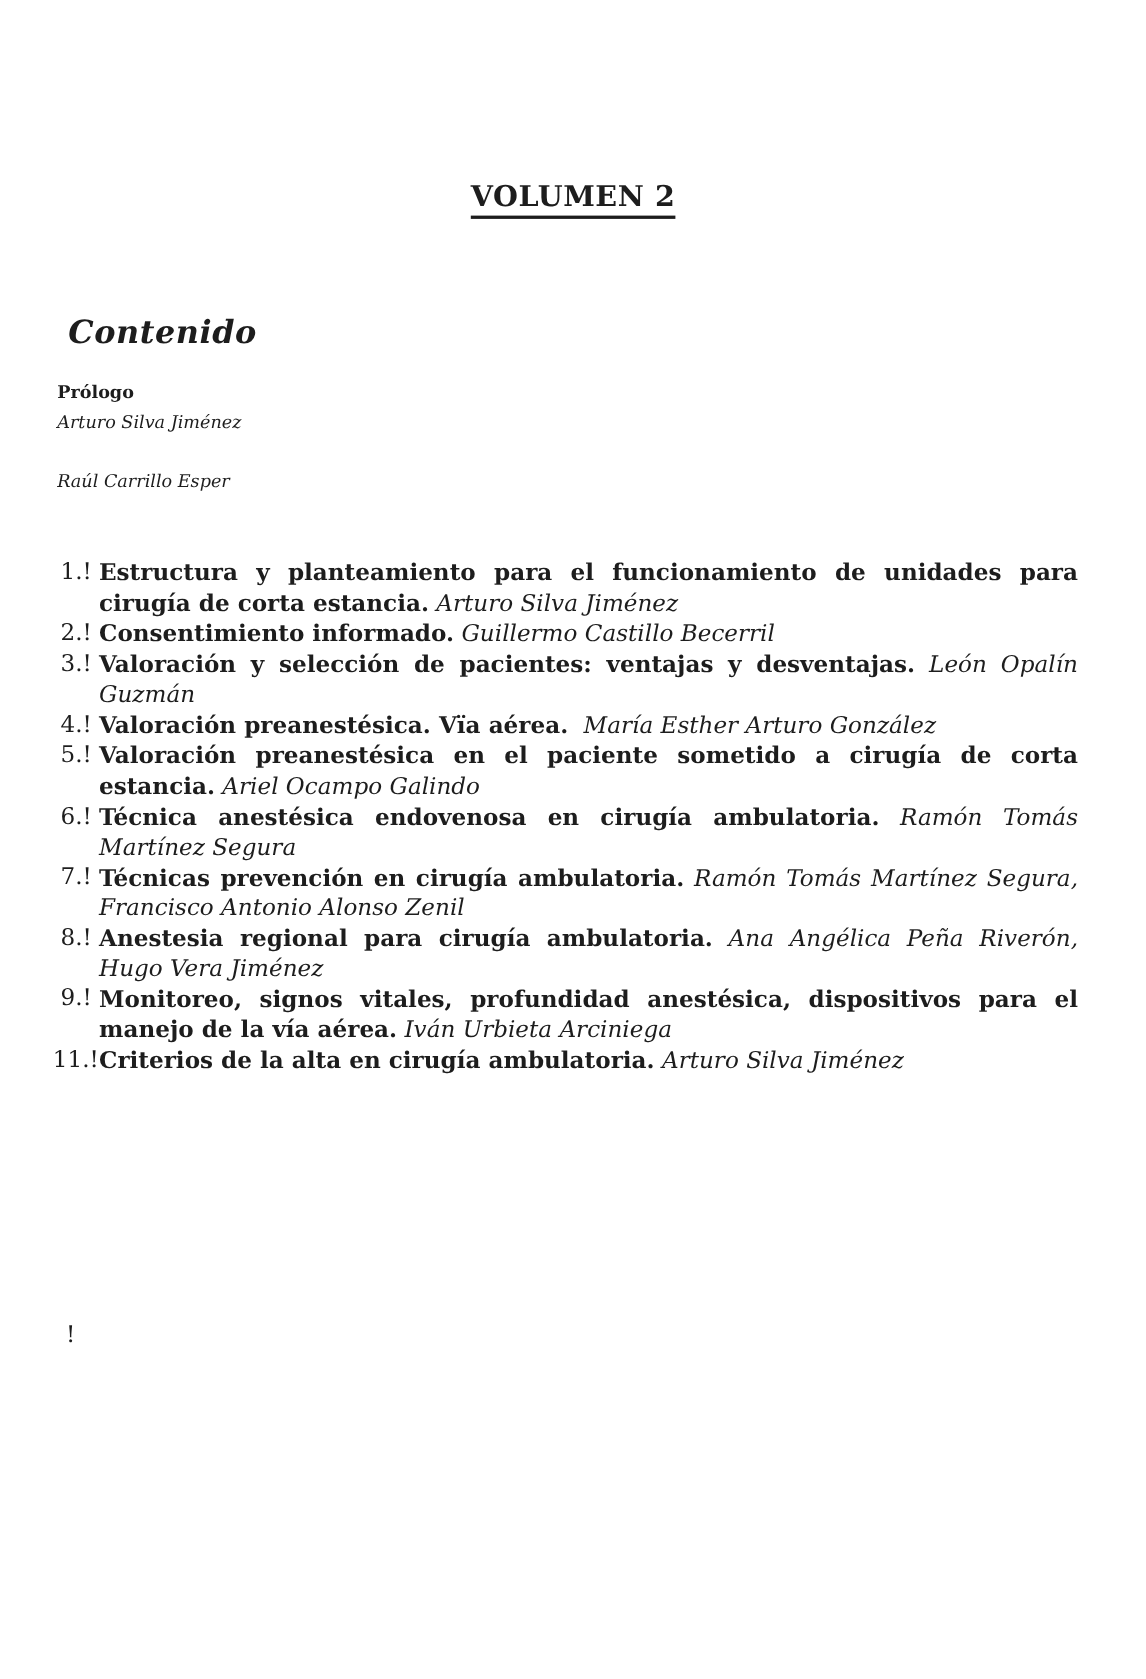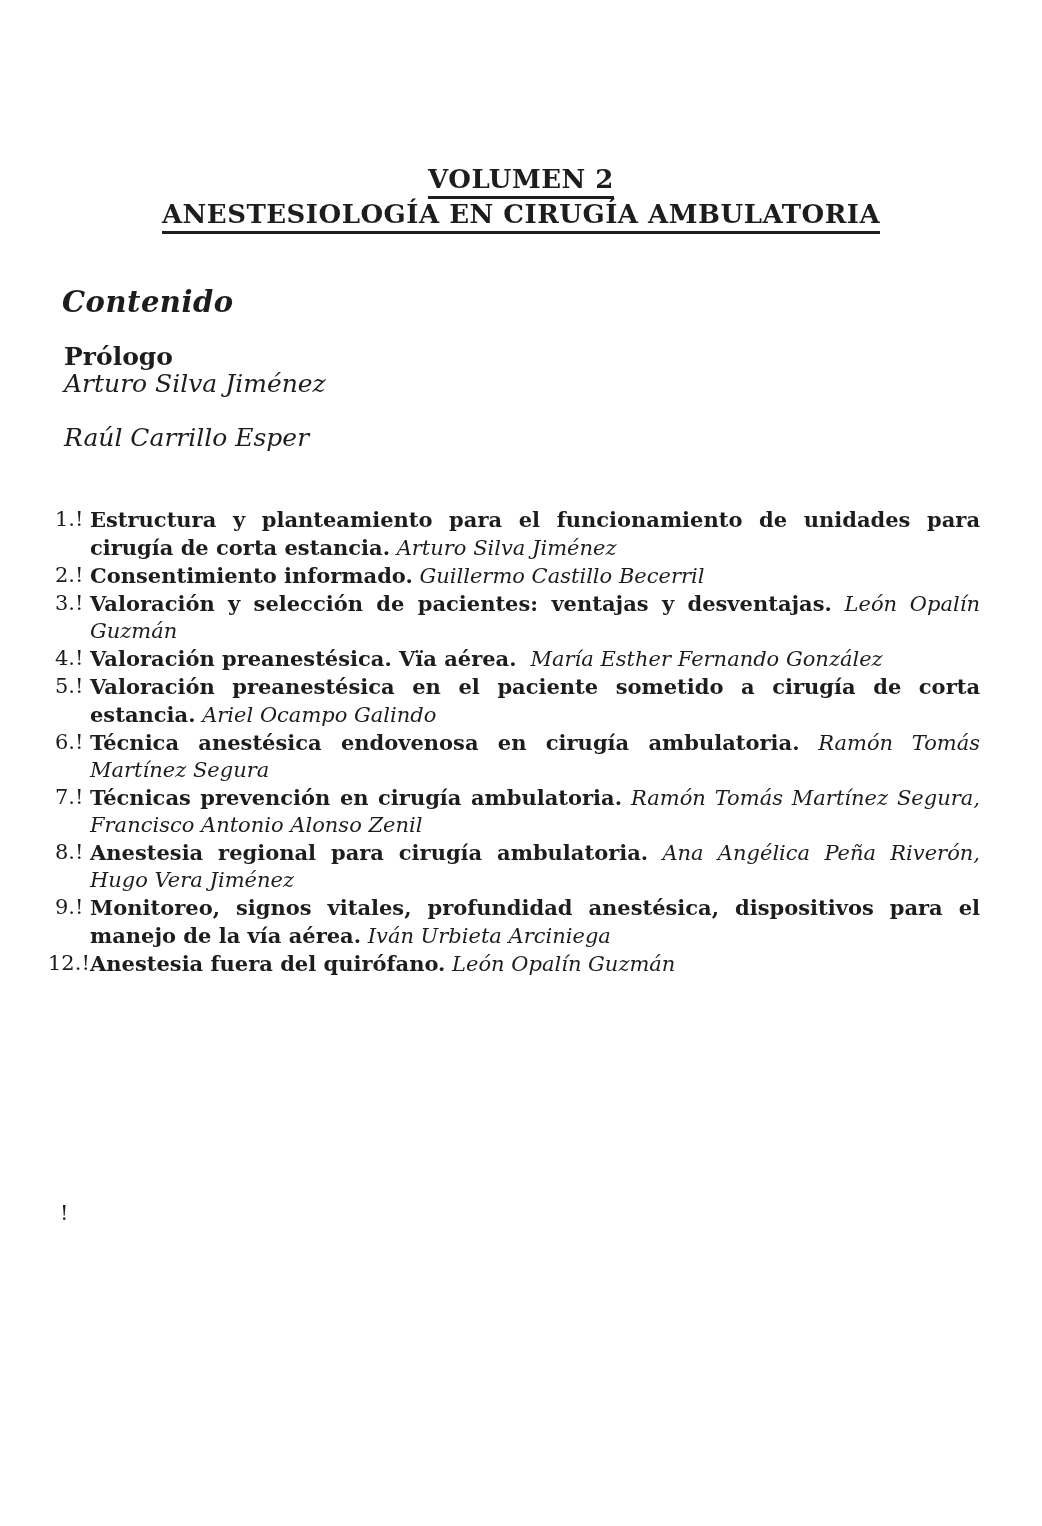--- a/index.html
+++ b/index.html
@@ -26,22 +26,22 @@
     padding-bottom: 1px;
   }
 
   .contenido {
     position: absolute; top: 285px; left: 62px; margin: 0;
     font-size: 29px; font-weight: bold; font-style: italic;
     letter-spacing: 0.5px;
   }
 
   .front {
-    position: absolute; top: 343px; left: 64px; width: 900px;
-    font-size: 25px; line-height: 27px;
+    position: absolute; top: 343px; left: 52px; width: 900px;
+    font-size: 16px; line-height: 27px;
   }
   .fm-block { margin-bottom: 27px; }
   .fm-title { font-weight: bold; }
   .fm-authors { font-style: italic; }
 
   .toc {
     position: absolute; top: 506px; left: 60px; width: 920px;
     font-size: 21px; line-height: 27px;
   }
   .toc-item {
@@ -60,43 +60,42 @@
     font-size: 21px; line-height: 27px;
   }
 </style>
 </head>
 <body>
 
 <div class="page">
 
   <header class="title-block">
     <div class="title-line"><span class="underlined">VOLUMEN 2</span></div>
-    <div class="title-line"><span class="underlined">ANESTESIOLOGÍA EN CIRUGÍA AMBULATORIA</span></div>
   </header>
 
   <h2 class="contenido">Contenido</h2>
 
   <section class="front" id="front-matter">
       <div class="fm-block">
         <div class="fm-title">Prólogo</div>
         <div class="fm-authors">Arturo Silva Jiménez</div>
       </div>
       <div class="fm-block">
         <div class="fm-authors">Raúl Carrillo Esper</div>
       </div>
     </section>
 
   <section class="toc" id="toc-list">
       <div class="toc-item"><span class="marker">1.!</span><span class="ch-title">Estructura y planteamiento para el funcionamiento de unidades para cirugía de corta estancia.</span> <span class="ch-authors">Arturo Silva Jiménez</span></div>
       <div class="toc-item"><span class="marker">2.!</span><span class="ch-title">Consentimiento informado.</span> <span class="ch-authors">Guillermo Castillo Becerril</span></div>
       <div class="toc-item"><span class="marker">3.!</span><span class="ch-title">Valoración y selección de pacientes: ventajas y desventajas.</span> <span class="ch-authors">León Opalín Guzmán</span></div>
-      <div class="toc-item"><span class="marker">4.!</span><span class="ch-title">Valoración preanestésica. Vïa aérea.&nbsp;</span> <span class="ch-authors">María Esther Fernando González</span></div>
+      <div class="toc-item"><span class="marker">4.!</span><span class="ch-title">Valoración preanestésica. Vïa aérea.&nbsp;</span> <span class="ch-authors">María Esther Arturo González</span></div>
       <div class="toc-item"><span class="marker">5.!</span><span class="ch-title">Valoración preanestésica en el paciente sometido a cirugía de corta estancia.</span> <span class="ch-authors">Ariel Ocampo Galindo</span></div>
       <div class="toc-item"><span class="marker">6.!</span><span class="ch-title">Técnica anestésica endovenosa en cirugía ambulatoria.</span> <span class="ch-authors">Ramón Tomás Martínez Segura</span></div>
       <div class="toc-item"><span class="marker">7.!</span><span class="ch-title">Técnicas prevención en cirugía ambulatoria.</span> <span class="ch-authors">Ramón Tomás Martínez Segura, Francisco Antonio Alonso Zenil</span></div>
       <div class="toc-item"><span class="marker">8.!</span><span class="ch-title">Anestesia regional para cirugía ambulatoria.</span> <span class="ch-authors">Ana Angélica Peña Riverón, Hugo Vera Jiménez</span></div>
       <div class="toc-item"><span class="marker">9.!</span><span class="ch-title">Monitoreo, signos vitales, profundidad anestésica, dispositivos para el manejo de la vía aérea.</span> <span class="ch-authors">Iván Urbieta Arciniega</span></div>
-      <div class="toc-item"><span class="marker wide">12.!</span><span class="ch-title">Anestesia fuera del quirófano.</span> <span class="ch-authors">León Opalín Guzmán</span></div>
+      <div class="toc-item"><span class="marker wide">11.!</span><span class="ch-title">Criterios de la alta en cirugía ambulatoria.</span> <span class="ch-authors">Arturo Silva Jiménez</span></div>
     </section>
 
   <div class="trailing">!</div>
 
 </div>
 
 </body></html>

